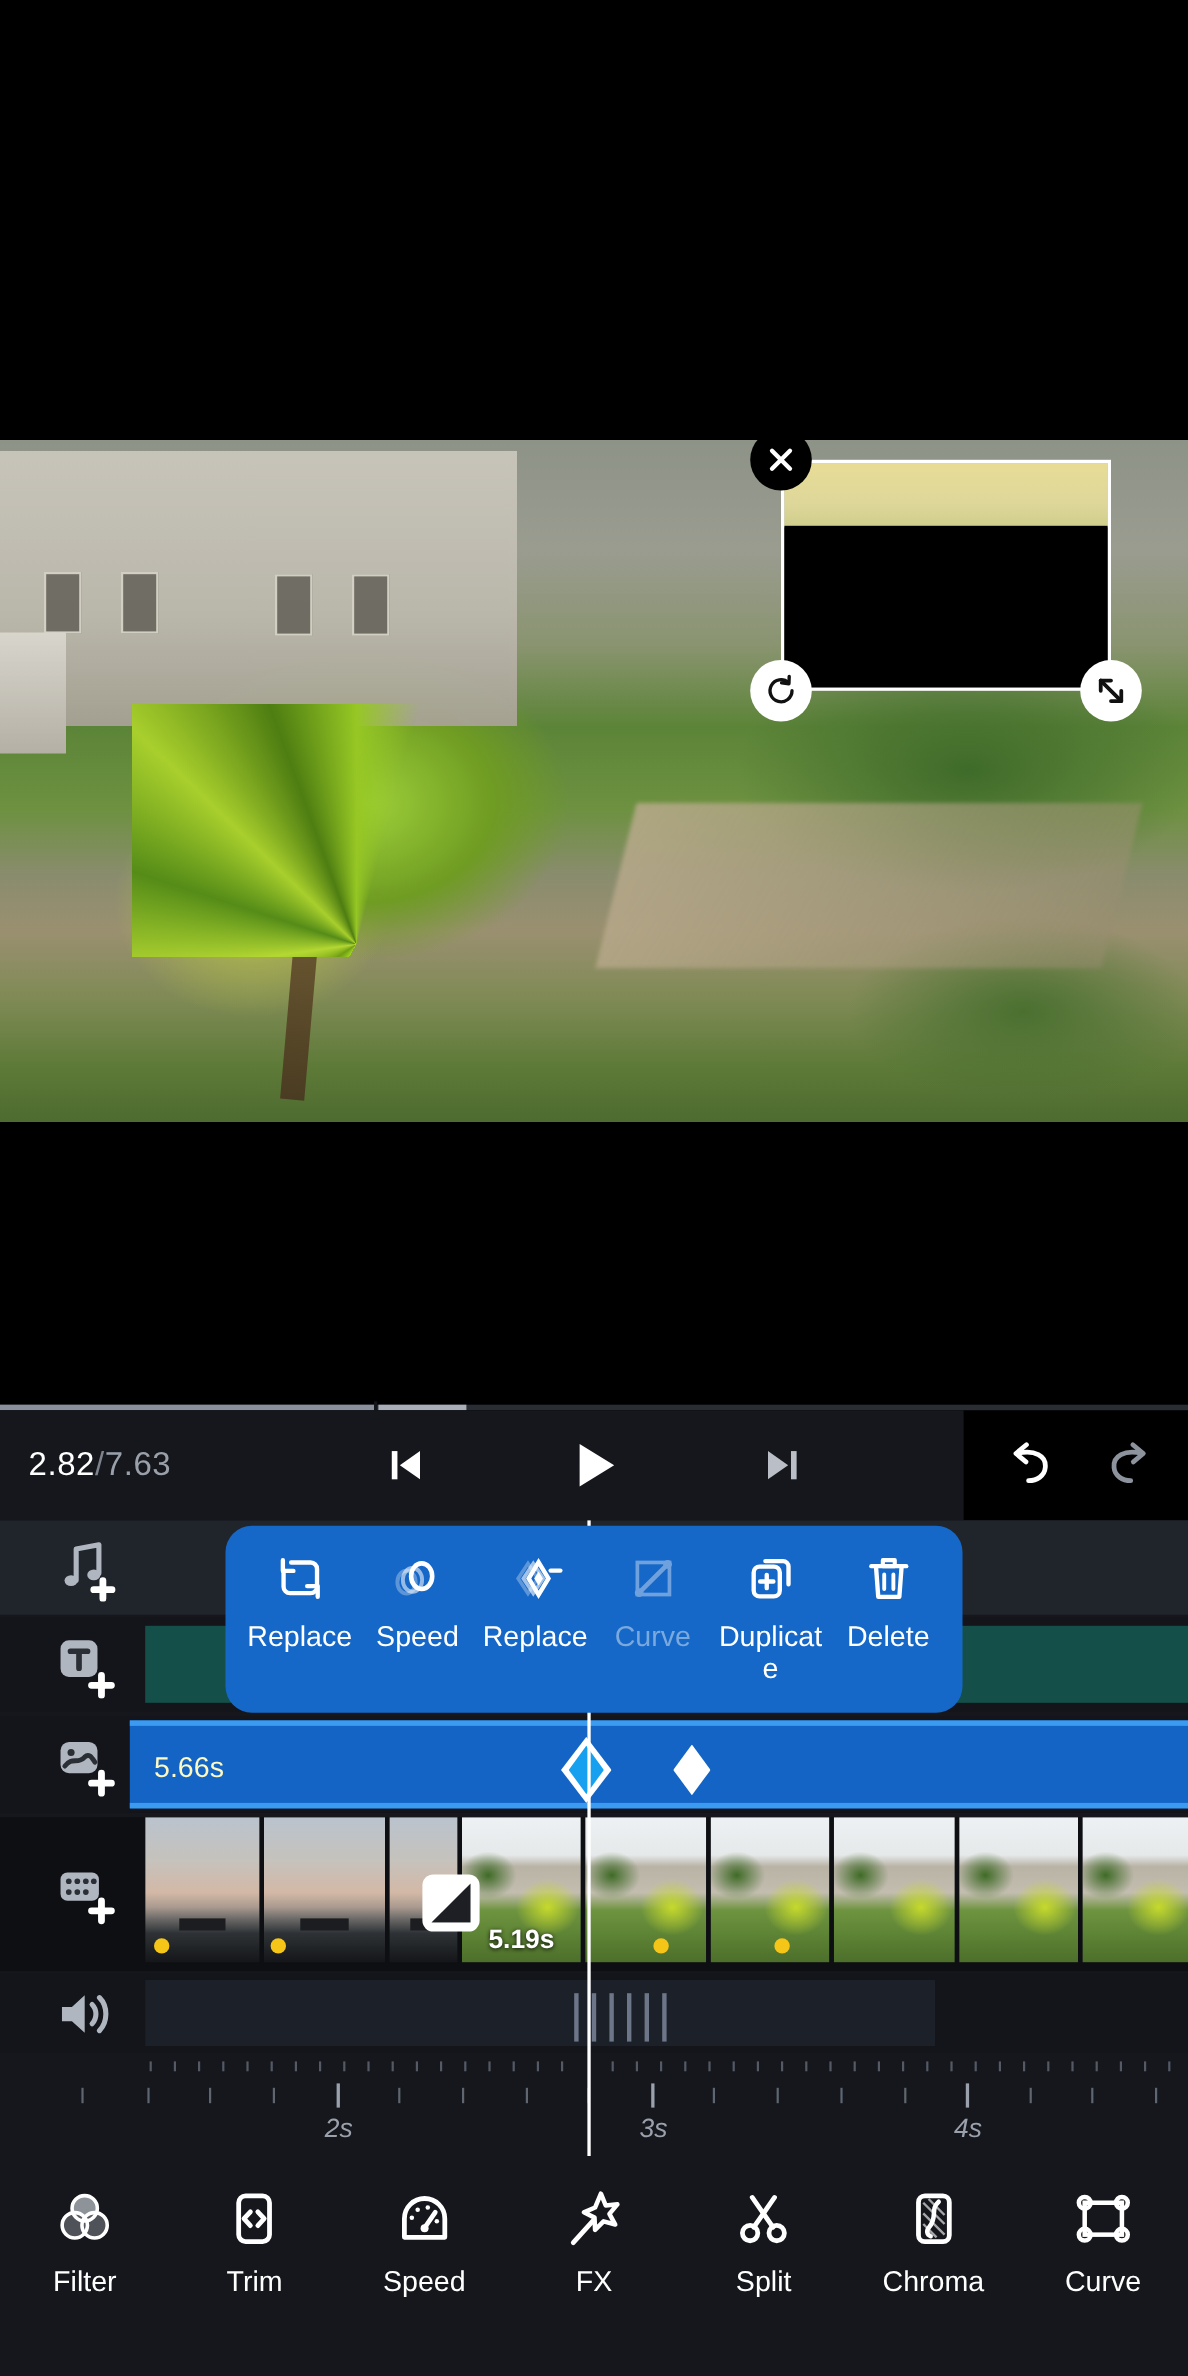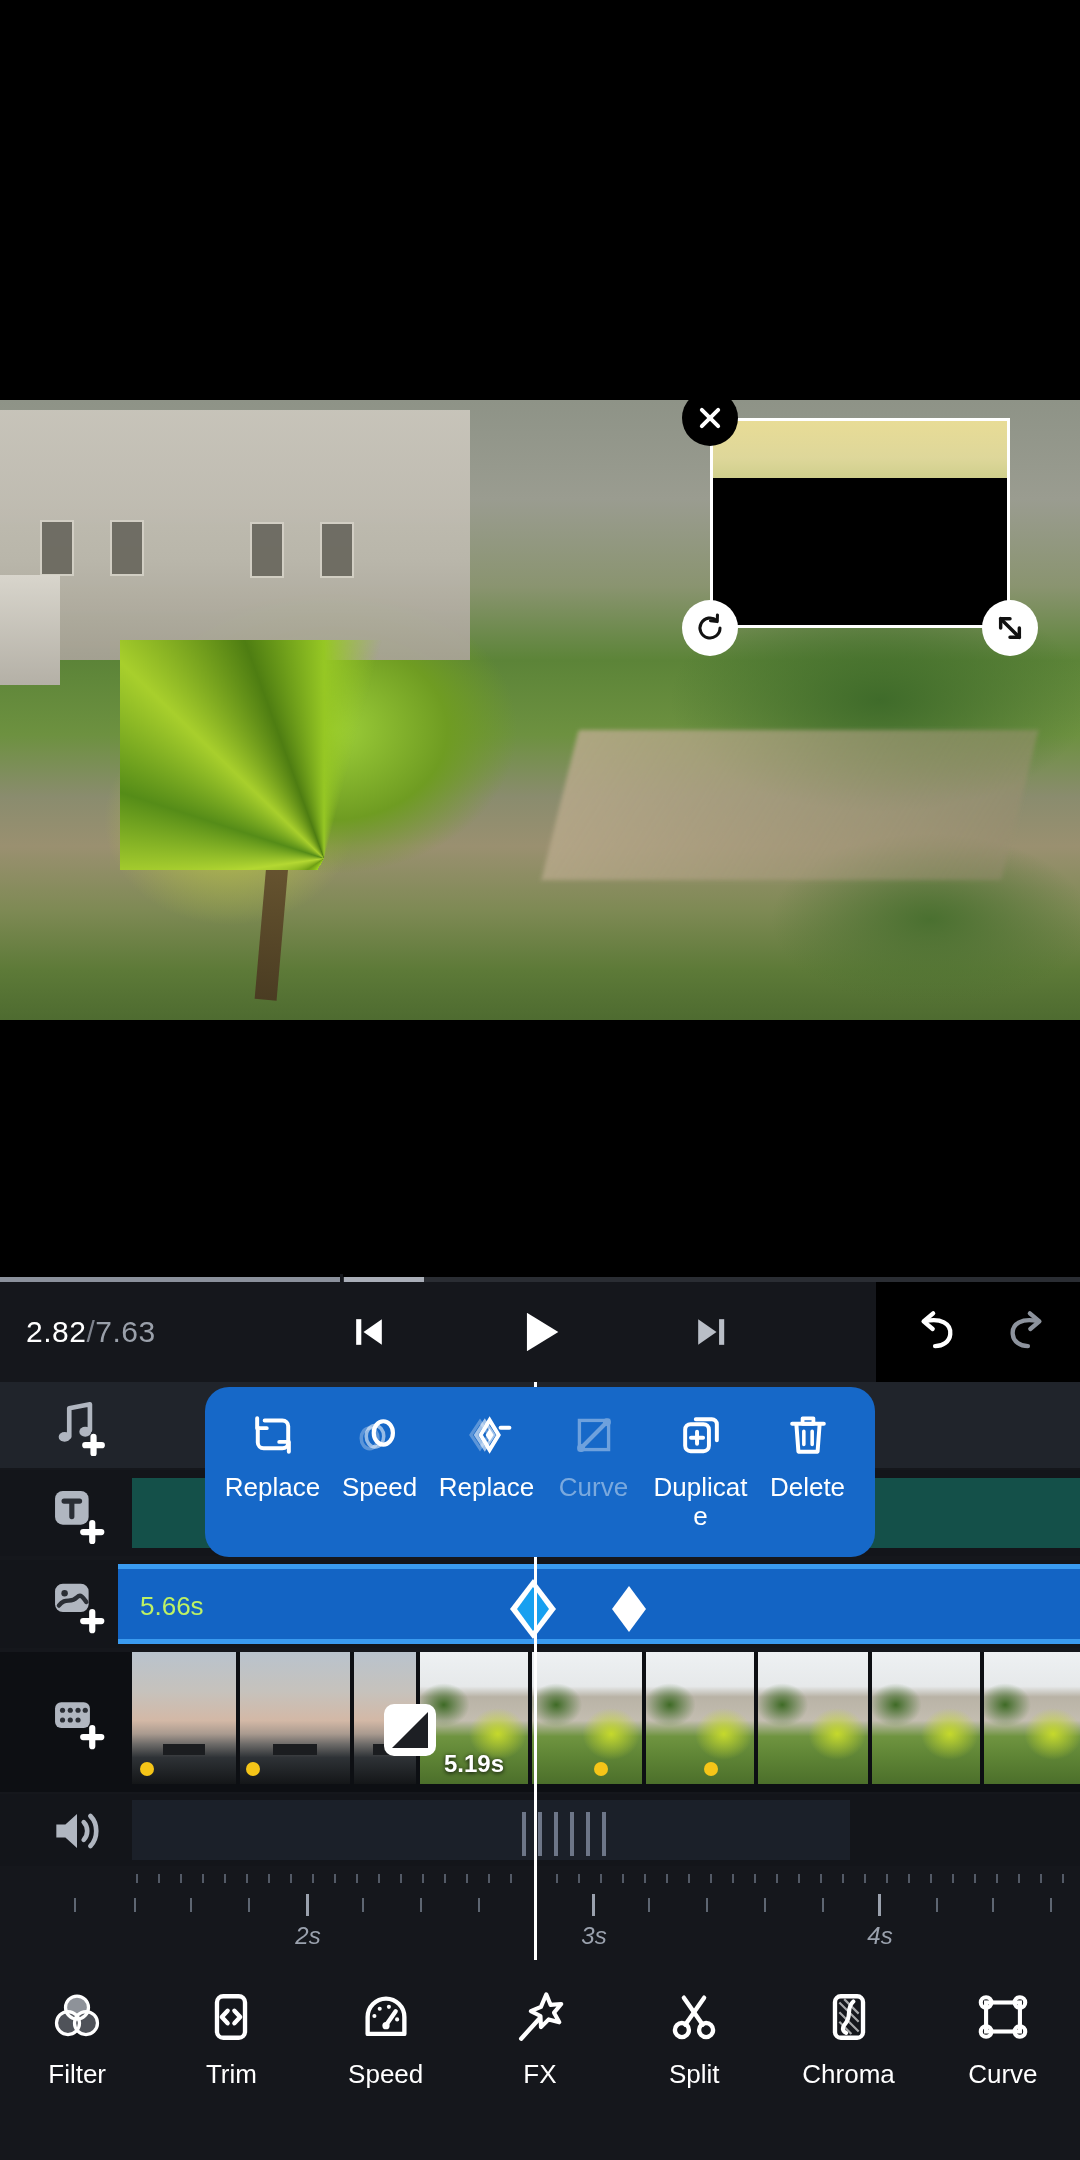--- a/index.html
+++ b/index.html
@@ -130,21 +130,21 @@
   .text-clip{
     position:absolute; left:132px; top:8px; width:948px; height:70px;
     background:#145049;
   }
   .track-ovl  { top:178px; height:88px; background:#13151a; }
   .ovl-clip{
     position:absolute; left:118px; top:4px; width:962px; height:80px;
     background:#1364c4; border-top:5px solid #3a9bf0; border-bottom:5px solid #3a9bf0;
   }
   .ovl-label{
-    position:absolute; left:22px; top:22px; font-size:26px; color:#bef264;
+    position:absolute; left:22px; top:22px; font-size:26px; color:#fef9c3;
   }
   .kf{
     position:absolute; top:17px; width:34px; height:46px;
     background:#fff; clip-path:polygon(50% 0,100% 50%,50% 100%,0 50%);
   }
   .kf.sel{
     width:46px; height:60px; top:10px; background:#fff;
     display:flex; align-items:center; justify-content:center;
   }
   .kf.sel i{

